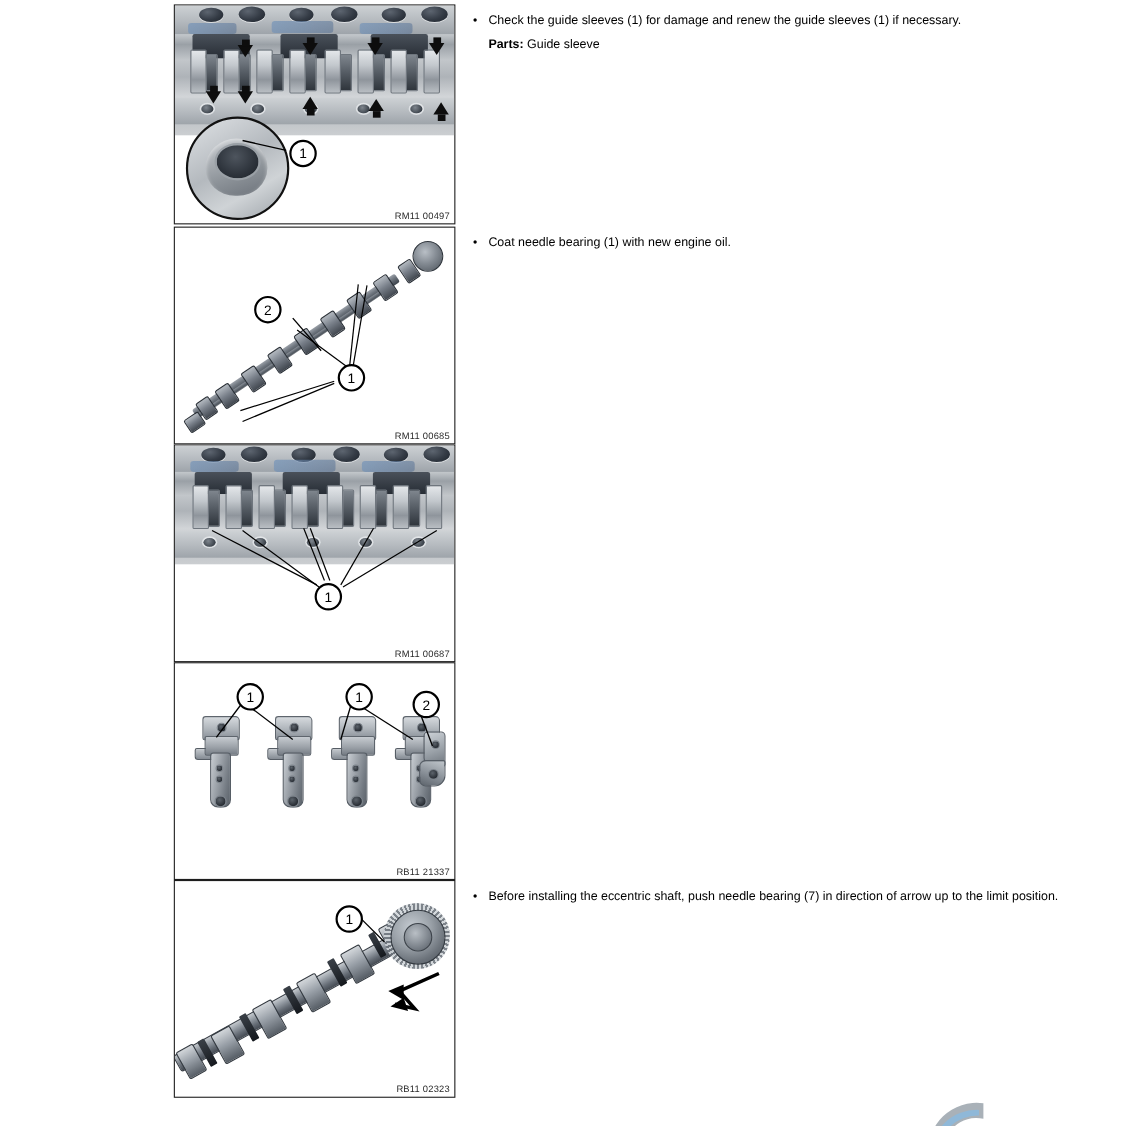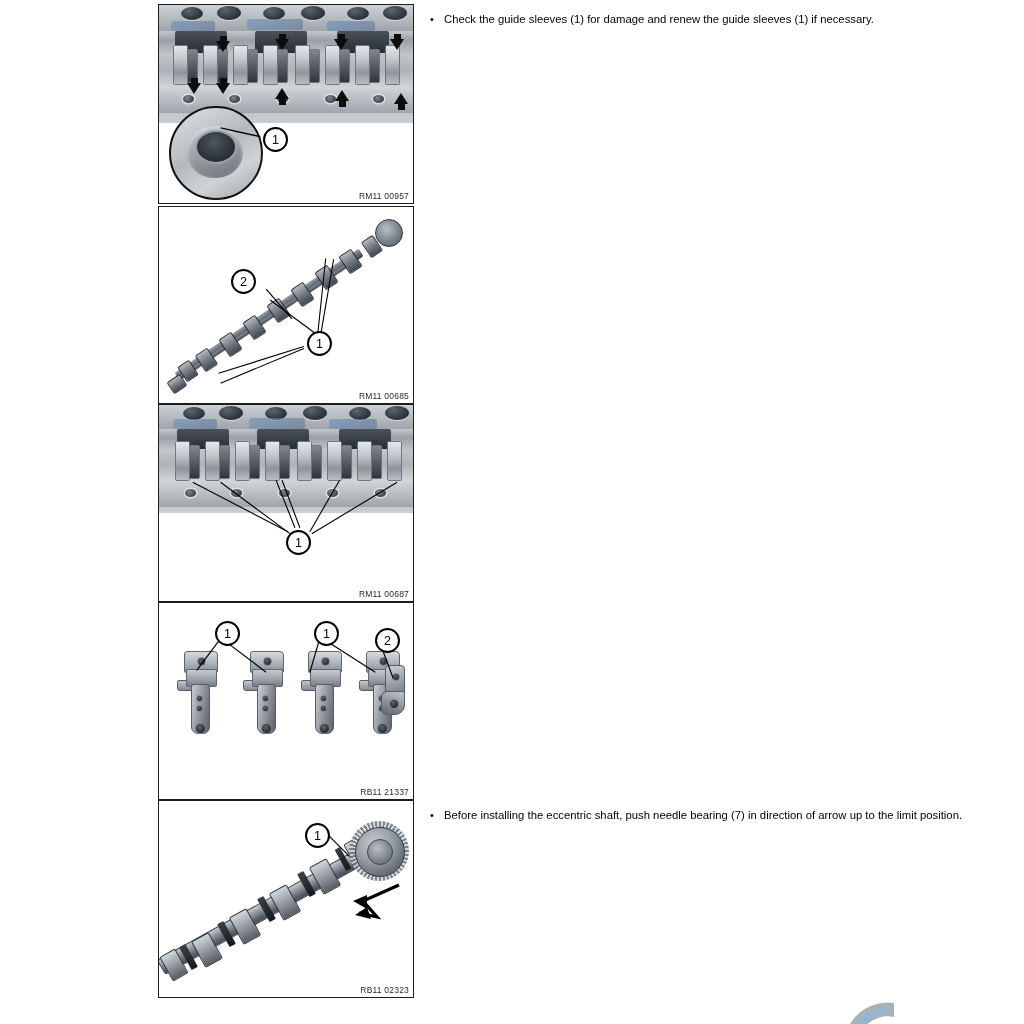--- a/index.html
+++ b/index.html
@@ -445,25 +445,29 @@
           <div class="sleeve-bore" style="left:24px;top:22px;width:38px;height:30px;"></div>
         </div>
 
         <svg class="leaders" viewBox="0 0 256 200" preserveAspectRatio="none">
           <line x1="62" y1="124" x2="102" y2="133" stroke="#000" stroke-width="1.3"></line>
         </svg>
 
         <div class="callout" style="left:104px;top:122px;">1</div>
       </div>
 
-      <div class="fig-caption">RM11 00957</div>
+      <div class="fig-caption">RM11 00497</div>
     </div>
 
     <div class="textcol">
       <div class="bullet-item">Check the guide sleeves (1) for damage and renew the guide sleeves (1) if necessary.</div>
+      <div class="parts-line">
+        <b>Parts:</b>
+        <span>Guide sleeve</span>
+      </div>
     </div>
   </div>
 
   <div class="row row-1">
     <div class="figure">
       <div class="fig-inner">
 
         <div class="shaft-line" style="left:18px;top:165px;width:222px;height:9px;transform:rotate(-34deg);"></div>
         <div class="shaft-line" style="left:20px;top:170px;width:214px;height:4px;transform:rotate(-34deg);opacity:.75;"></div>
 
@@ -492,20 +496,21 @@
         </svg>
 
         <div class="callout" style="left:72px;top:62px;">2</div>
         <div class="callout" style="left:148px;top:124px;">1</div>
       </div>
 
       <div class="fig-caption">RM11 00685</div>
     </div>
 
     <div class="textcol">
+      <div class="bullet-item">Coat needle bearing (1) with new engine oil.</div>
     </div>
   </div>
 
   <div class="row row-2">
     <div class="figure">
       <div class="fig-inner">
 
         <div class="photo head-photo" style="height:108px;">
           <div class="head-deck" style="top:0px;height:24px;"></div>
           <div class="port" style="left:24px;top:2px;width:22px;height:13px;"></div>

